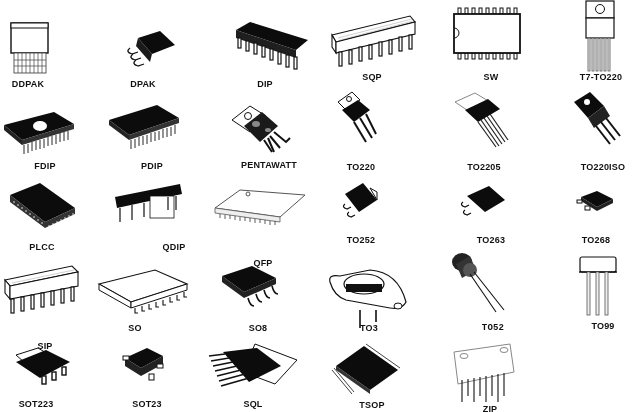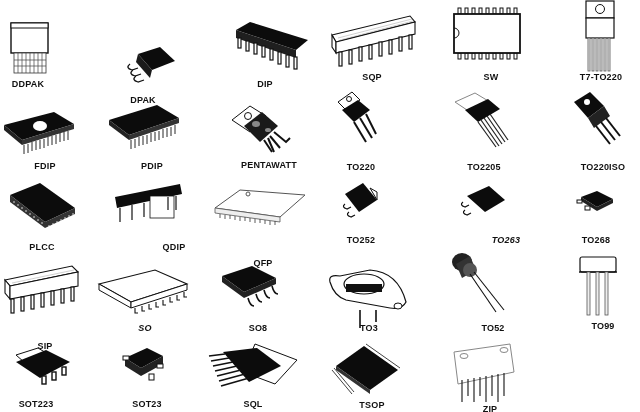--- a/index.html
+++ b/index.html
@@ -26,21 +26,21 @@
       <line x1="34" y1="53" x2="34" y2="73"></line>
         <line x1="38" y1="53" x2="38" y2="73"></line>
       <line x1="42" y1="53" x2="42" y2="73"></line>
       <line x1="14" y1="60" x2="46" y2="60"></line>
         <line x1="14" y1="66" x2="46" y2="66"></line>
     </g>
   </svg>
   <span class="lbl" style="left:28px;top:79px;">DDPAK</span>
 </div>
 
-<div class="pkg" style="left:110px;top:16px;width:70px;height:80px;text-decoration:underline;">
+<div class="pkg" style="left:110px;top:0;width:70px;height:80px;text-decoration:underline;">
   <svg width="70" height="80">
     <polygon points="28,38 50,31 65,45 42,54" fill="#0c0c0c"></polygon>
     <path d="M20,48 q-5,4 2,6 l6,-2" fill="#fff" stroke="#111" stroke-width="1.3"></path>
     <path d="M23,54 q-5,4 2,6 l6,-2" fill="#fff" stroke="#111" stroke-width="1.3"></path>
     <path d="M26,60 q-5,4 2,6 l6,-2" fill="#fff" stroke="#111" stroke-width="1.3"></path>
     <polygon points="28,38 42,54 40,62 26,46" fill="#1b1b1b"></polygon>
   </svg>
   <span class="lbl" style="left:33px;top:79px;">DPAK</span>
 </div>
 
@@ -264,21 +264,21 @@
   </svg>
   <span class="lbl" style="left:26px;top:55px;">TO252</span>
 </div>
 
 <div class="pkg" style="left:455px;top:180px;width:70px;height:60px;">
   <svg width="70" height="60">
     <polygon points="12,16 34,6 50,20 30,32" fill="#0c0c0c"></polygon>
     <path d="M8,22 q-4,3 2,5 l4,-2" fill="#fff" stroke="#111" stroke-width="1.2"></path>
     <path d="M10,30 q-4,3 2,5 l4,-2" fill="#fff" stroke="#111" stroke-width="1.2"></path>
   </svg>
-  <span class="lbl" style="left:51px;top:55px;font-style:italic;">TO263</span>
+  <span class="lbl" style="left:36px;top:55px;">TO263</span>
 </div>
 
 <div class="pkg" style="left:575px;top:185px;width:50px;height:50px;">
   <svg width="50" height="50">
     <polygon points="6,12 22,6 38,14 22,22" fill="#0c0c0c"></polygon>
     <polygon points="6,12 22,22 22,26 6,16" fill="#222"></polygon>
     <polygon points="22,22 38,14 38,18 22,26" fill="#222"></polygon>
     <rect x="2" y="15" width="5" height="3" fill="#fff" stroke="#111"></rect>
     <rect x="10" y="21" width="5" height="4" fill="#fff" stroke="#111"></rect>
   </svg>
@@ -315,21 +315,21 @@
       <path d="M40,46 v5 h3"></path>
         <path d="M47,44 v5 h3"></path>
         <path d="M54,42 v5 h3"></path>
         <path d="M61,40 v5 h3"></path>
       <path d="M68,38 v5 h3"></path>
         <path d="M75,35 v5 h3"></path>
         <path d="M82,33 v5 h3"></path>
         <path d="M89,30 v5 h3"></path>
     </g>
   </svg>
-  <span class="lbl" style="left:50px;top:61px;font-style:italic;">SO</span>
+  <span class="lbl" style="left:40px;top:61px;">SO</span>
 </div>
 
 <div class="pkg" style="left:218px;top:262px;width:80px;height:70px;">
   <svg width="80" height="70">
     <polygon points="4,14 34,4 58,16 26,30" fill="#0c0c0c"></polygon>
     <polygon points="4,14 26,30 26,36 4,20" fill="#222"></polygon>
     <polygon points="26,30 58,16 58,22 26,36" fill="#222"></polygon>
     <g stroke="#111" stroke-width="1.6" fill="none">
       <path d="M30,36 q2,8 6,8"></path>
         <path d="M38,32 q2,8 6,8"></path>
@@ -345,21 +345,21 @@
     <path d="M2,20 q-2,-8 10,-6 l30,-6 q28,2 36,32 q-4,8 -16,6 l-44,-8 q-12,-4 -16,-18 z" fill="#fff" stroke="#111" stroke-width="1.2"></path>
     <ellipse cx="36" cy="22" rx="20" ry="10" fill="#fff" stroke="#111" stroke-width="1.2"></ellipse>
     <rect x="18" y="22" width="36" height="8" fill="#111"></rect>
     <ellipse cx="70" cy="44" rx="4" ry="3" fill="#fff" stroke="#111"></ellipse>
     <line x1="32" y1="48" x2="32" y2="66" stroke="#111" stroke-width="1.6"></line>
     <line x1="48" y1="48" x2="48" y2="60" stroke="#111" stroke-width="1.6"></line>
   </svg>
   <span class="lbl" style="left:41px;top:61px;">TO3</span>
 </div>
 
-<div class="pkg" style="left:448px;top:252px;width:70px;height:80px;">
+<div class="pkg" style="left:448px;top:252px;width:70px;height:80px;font-family:Liberation Mono, monospace;">
   <svg width="70" height="80">
     <ellipse cx="14" cy="10" rx="10" ry="9" fill="#222"></ellipse>
     <polygon points="8,12 22,4 28,18 14,26" fill="#333"></polygon>
     <ellipse cx="22" cy="18" rx="7" ry="7" fill="#555"></ellipse>
     <g stroke="#111" stroke-width="1.1">
       <line x1="22" y1="22" x2="48" y2="60"></line>
         <line x1="26" y1="20" x2="56" y2="58"></line>
     </g>
   </svg>
   <span class="lbl" style="left:45px;top:71px;">TO52</span>

